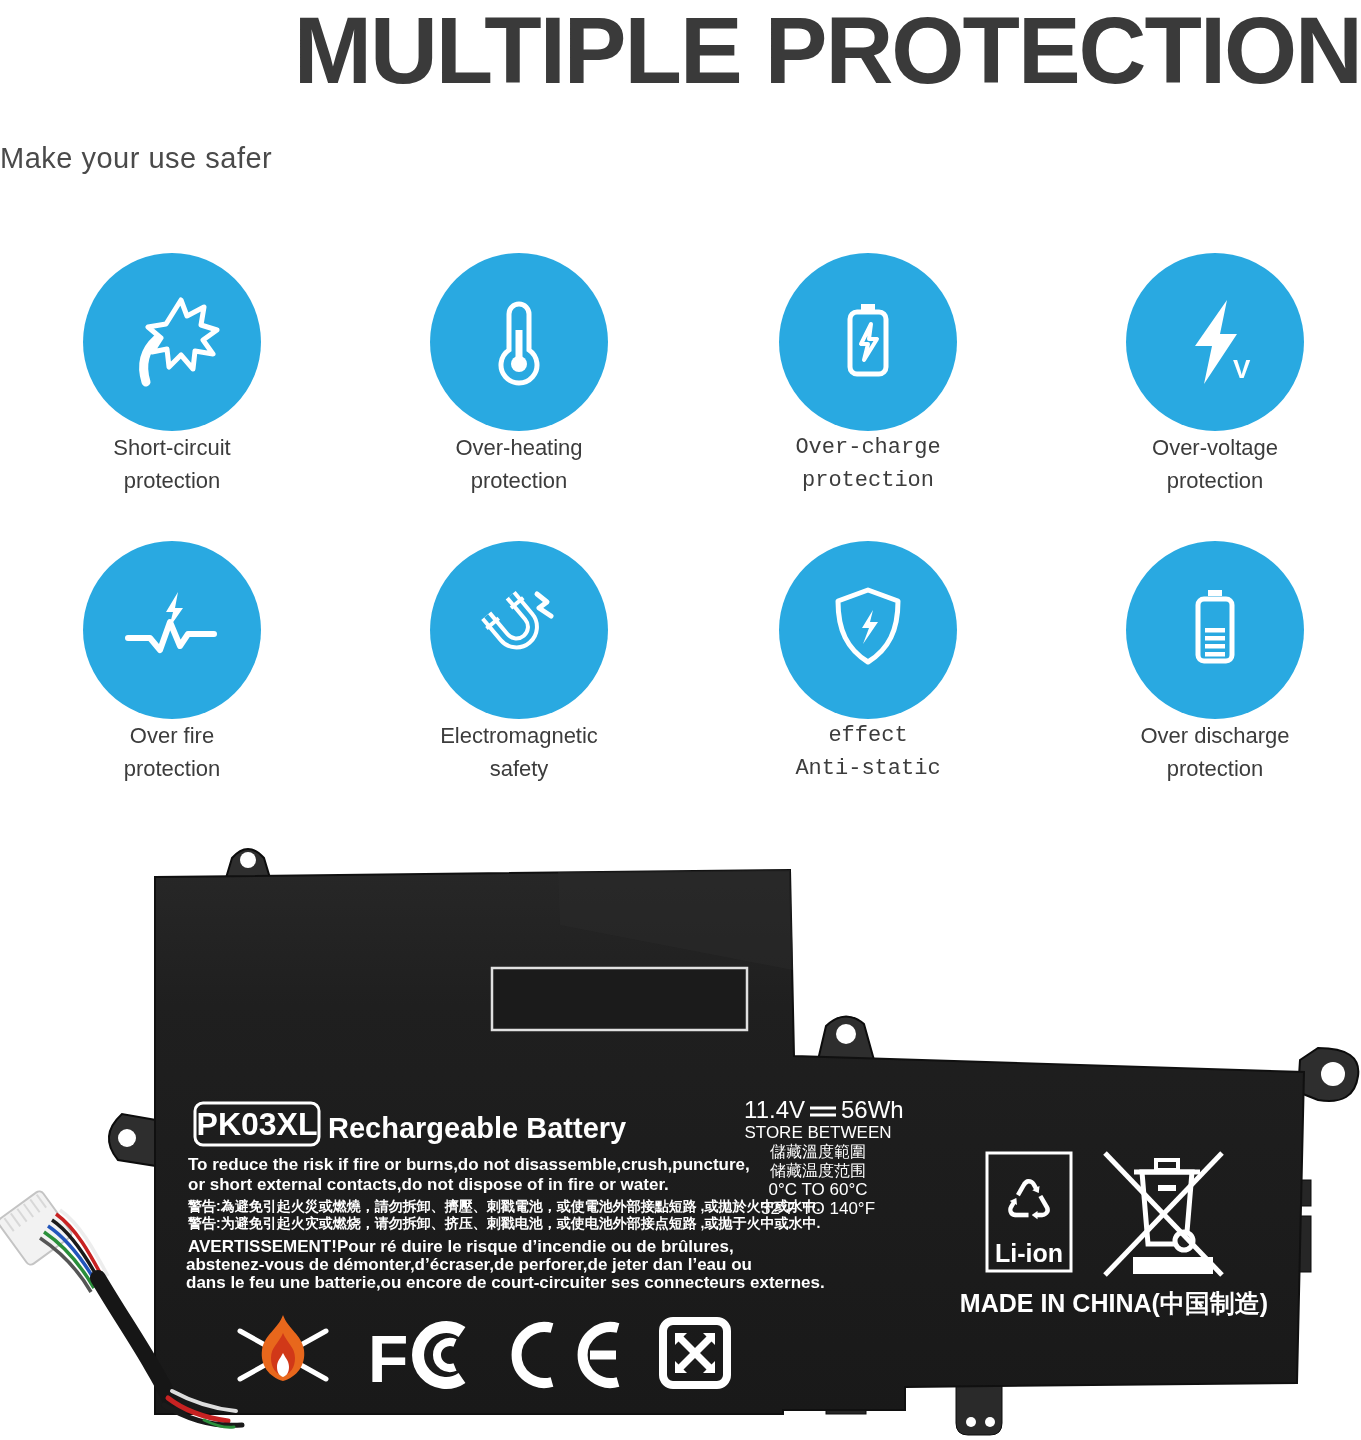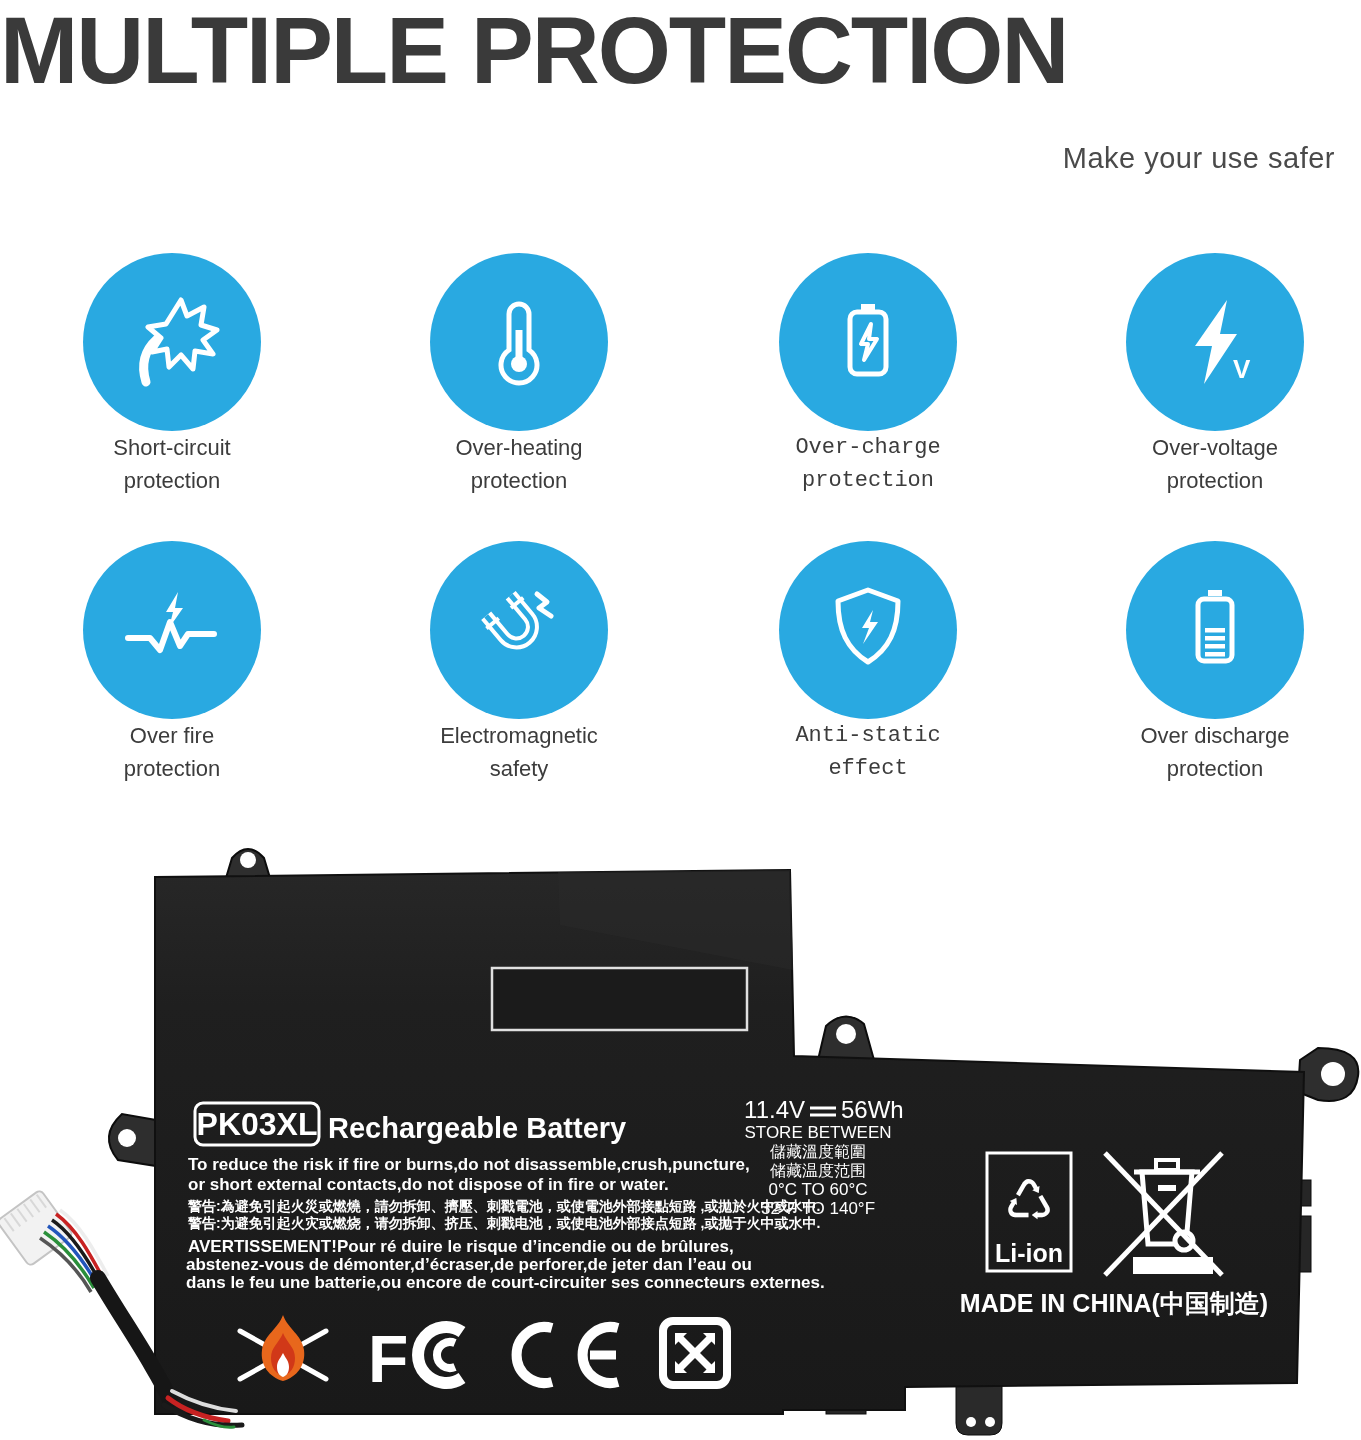--- a/index.html
+++ b/index.html
@@ -2,26 +2,26 @@
 <html><head>
 <meta charset="utf-8">
 <style>
   html,body{margin:0;padding:0;}
   body{
     width:1361px;height:1440px;position:relative;overflow:hidden;
     background:#ffffff;
     font-family:"Liberation Sans","DejaVu Sans",sans-serif;
   }
   .title{
-    position:absolute;left:0;top:0;width:1361px;text-align:left;
+    position:absolute;left:0;top:0;width:1361px;text-align:right;
     font-size:94px;line-height:102px;font-weight:bold;letter-spacing:-2px;
     color:#3a3a3a;white-space:nowrap;
   }
   .subtitle{
-    position:absolute;left:0;top:142px;width:1335px;text-align:right;
+    position:absolute;left:0;top:142px;width:1335px;text-align:left;
     font-size:29px;color:#4a4a4a;letter-spacing:0.5px;
   }
   .prot-cell{position:absolute;width:340px;text-align:center;}
   .prot-circle{
     width:178px;height:178px;border-radius:50%;margin:0 auto;
     background:#29a9e1;display:flex;align-items:center;justify-content:center;
   }
   .prot-label{
     font-size:22px;line-height:33px;color:#3c3c3c;
   }
@@ -122,22 +122,22 @@
 </div>
 
 <div class="prot-cell r2 c3">
   <div class="prot-circle">
     <svg width="96" height="96" viewBox="0 0 96 96" fill="none" stroke="#fff" stroke-width="5" stroke-linejoin="round">
       <path d="M48,8 L78,19 C78,48 69,67 48,80 C27,67 18,48 18,19 Z"></path>
       <path d="M53,28 L42,46 h7 L43,62 L58,40 h-8 Z" fill="#fff" stroke="none"></path>
     </svg>
   </div>
   <div class="prot-label">
+    <div>effect</div>
     <div>Anti-static</div>
-    <div>effect</div>
   </div>
 </div>
 
 <div class="prot-cell r2 c4">
   <div class="prot-circle">
     <svg width="96" height="96" viewBox="0 0 96 96" fill="none" stroke="#fff">
       <rect x="31" y="17" width="34" height="62" rx="6" stroke-width="5"></rect>
       <path d="M41,8 h14 v6 h-14 Z" fill="#fff" stroke="none"></path>
       <g fill="#fff" stroke="none">
         <rect x="38" y="46" width="20" height="4.5"></rect>

